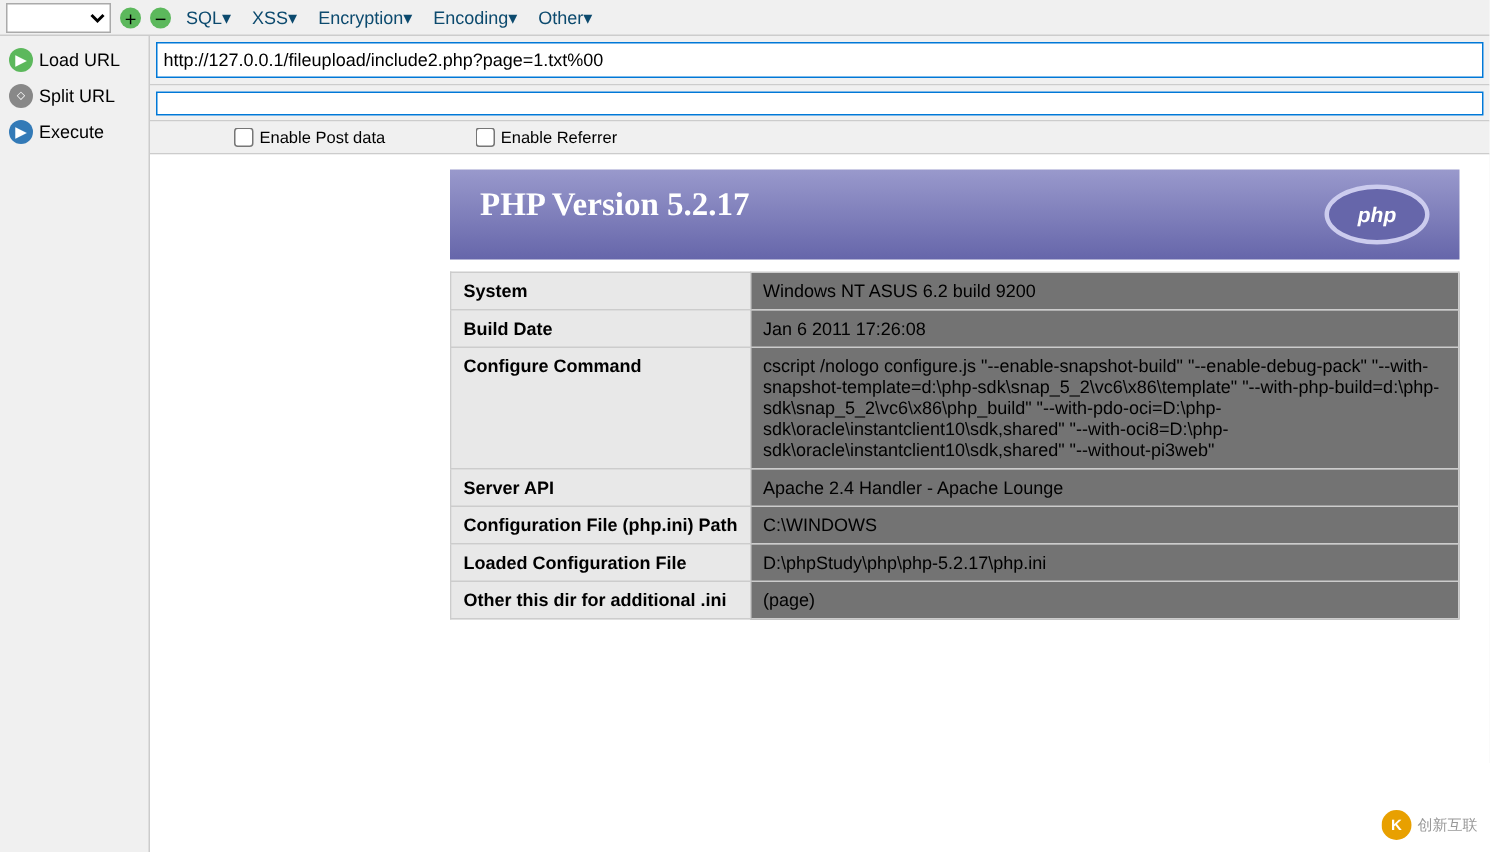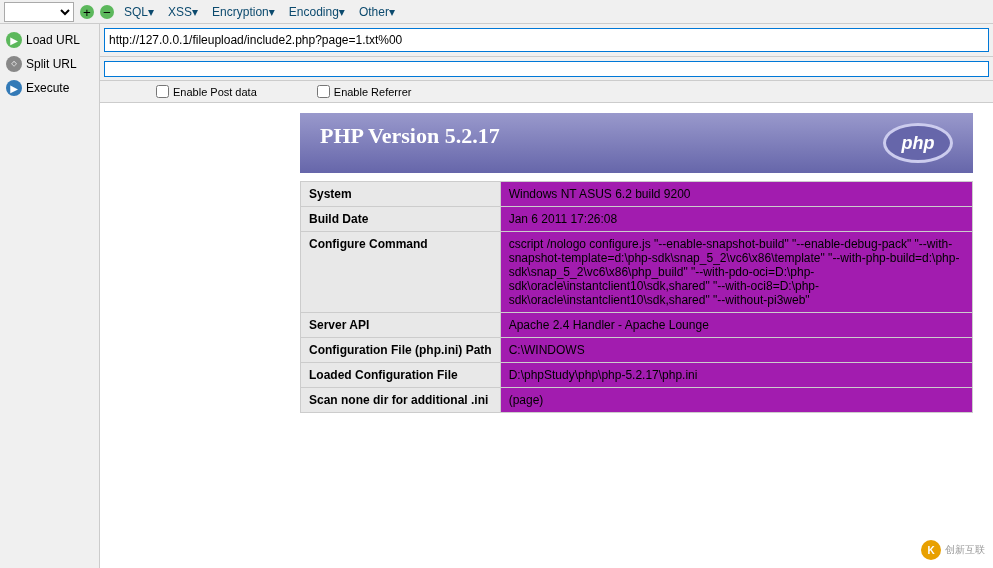--- a/index.html
+++ b/index.html
@@ -171,21 +171,21 @@
       border: 1px solid #ccc;
       margin-top: 48px;
     }
     .php-table td:first-child {
       background: #e8e8e8;
       font-weight: bold;
       width: 130px;
       white-space: nowrap;
     }
     .php-table td:last-child {
-      background: #a21caf;
+      background: #737373;
     }
 
     
     .watermark {
       position: fixed;
       bottom: 8px;
       right: 8px;
       font-size: 10px;
       color: #999;
       display: flex;
@@ -255,21 +255,21 @@
         <span>Enable Referrer</span>
       </label>
     </div>
 
     <div class="content-area">
       <div class="php-info">
 
         <div class="php-header">
           <span class="php-title">PHP Version 5.2.17</span>
           <div class="php-logo">
-            <span style="font-style:italic; font-size:18px;">php</span>
+            <span style="font-style:italic; font-size:14px;">php</span>
           </div>
         </div>
 
         <table class="php-table">
           <tbody id="php-table-body">
           <tr>
                 <td>System</td>
                 <td>Windows NT ASUS 6.2 build 9200</td>
               </tr>
               <tr>
@@ -286,21 +286,21 @@
               </tr>
               <tr>
                 <td>Configuration File (php.ini) Path</td>
                 <td>C:\WINDOWS</td>
               </tr>
               <tr>
                 <td>Loaded Configuration File</td>
                 <td>D:\phpStudy\php\php-5.2.17\php.ini</td>
               </tr>
               <tr>
-                <td>Scan none dir for additional .ini</td>
+                <td>Other this dir for additional .ini</td>
                 <td>(page)</td>
               </tr>
             </tbody>
         </table>
       </div>
     </div>
   </div>
 </div>
 
 <div class="watermark">

